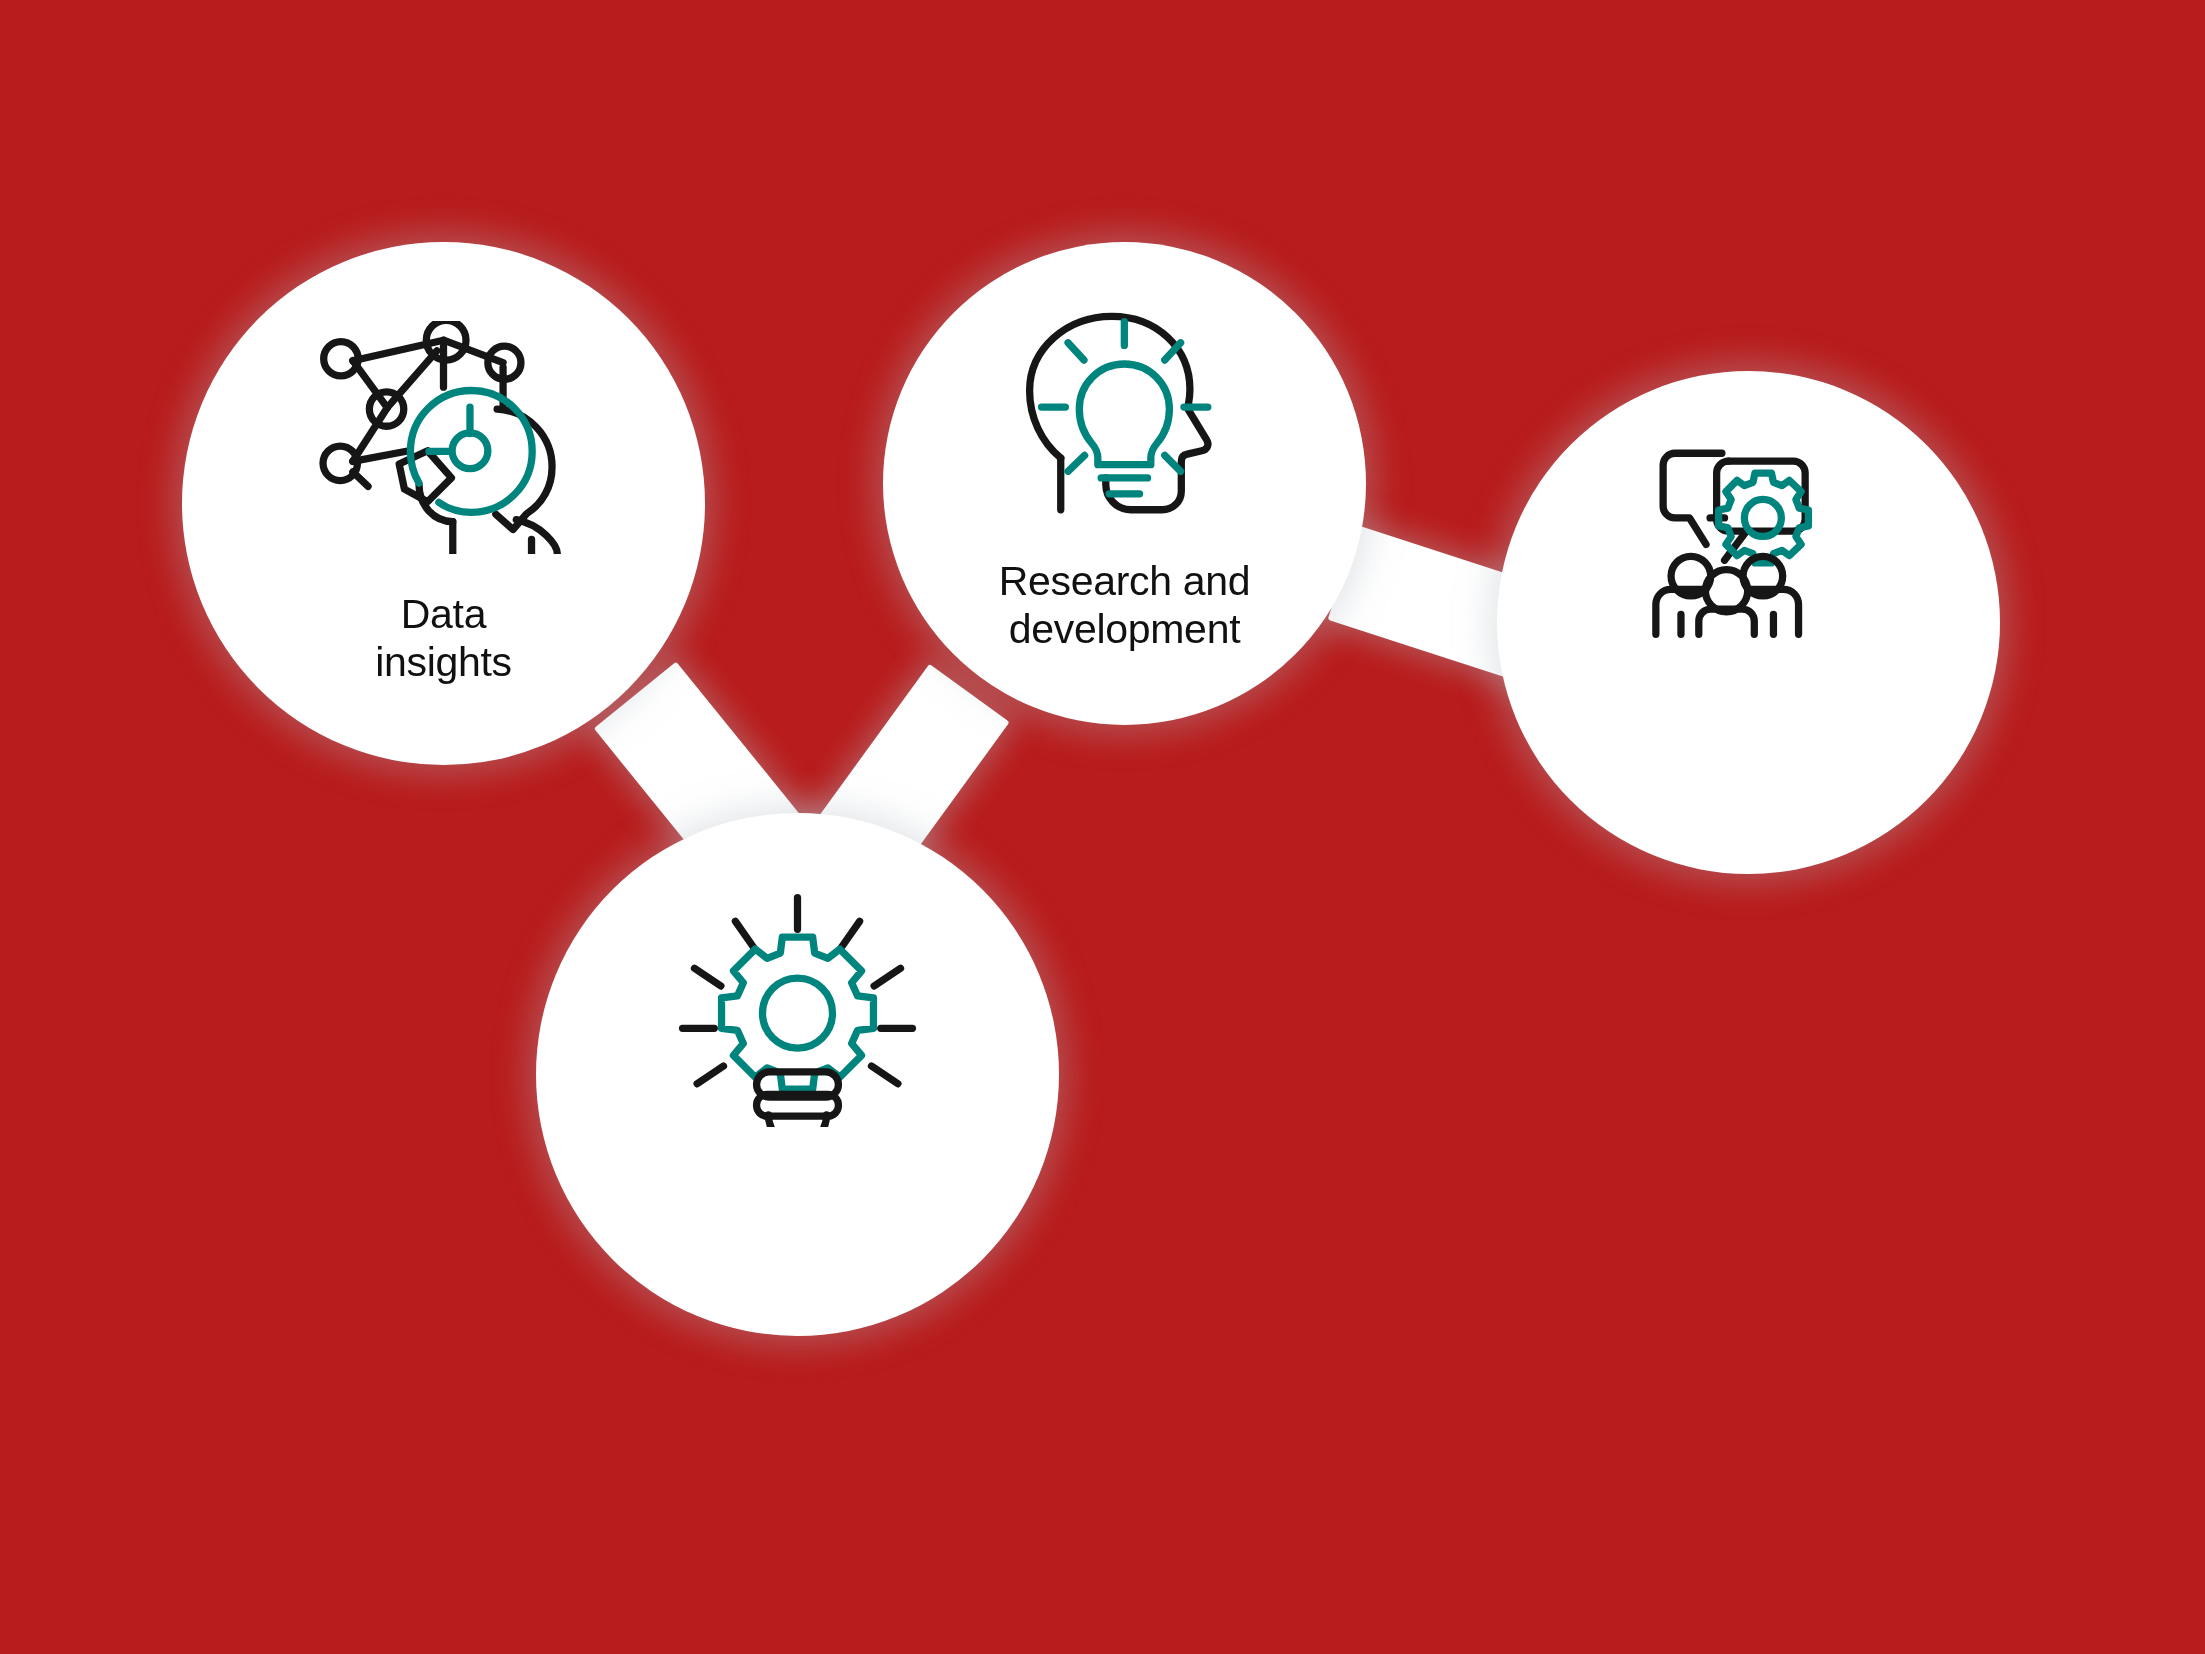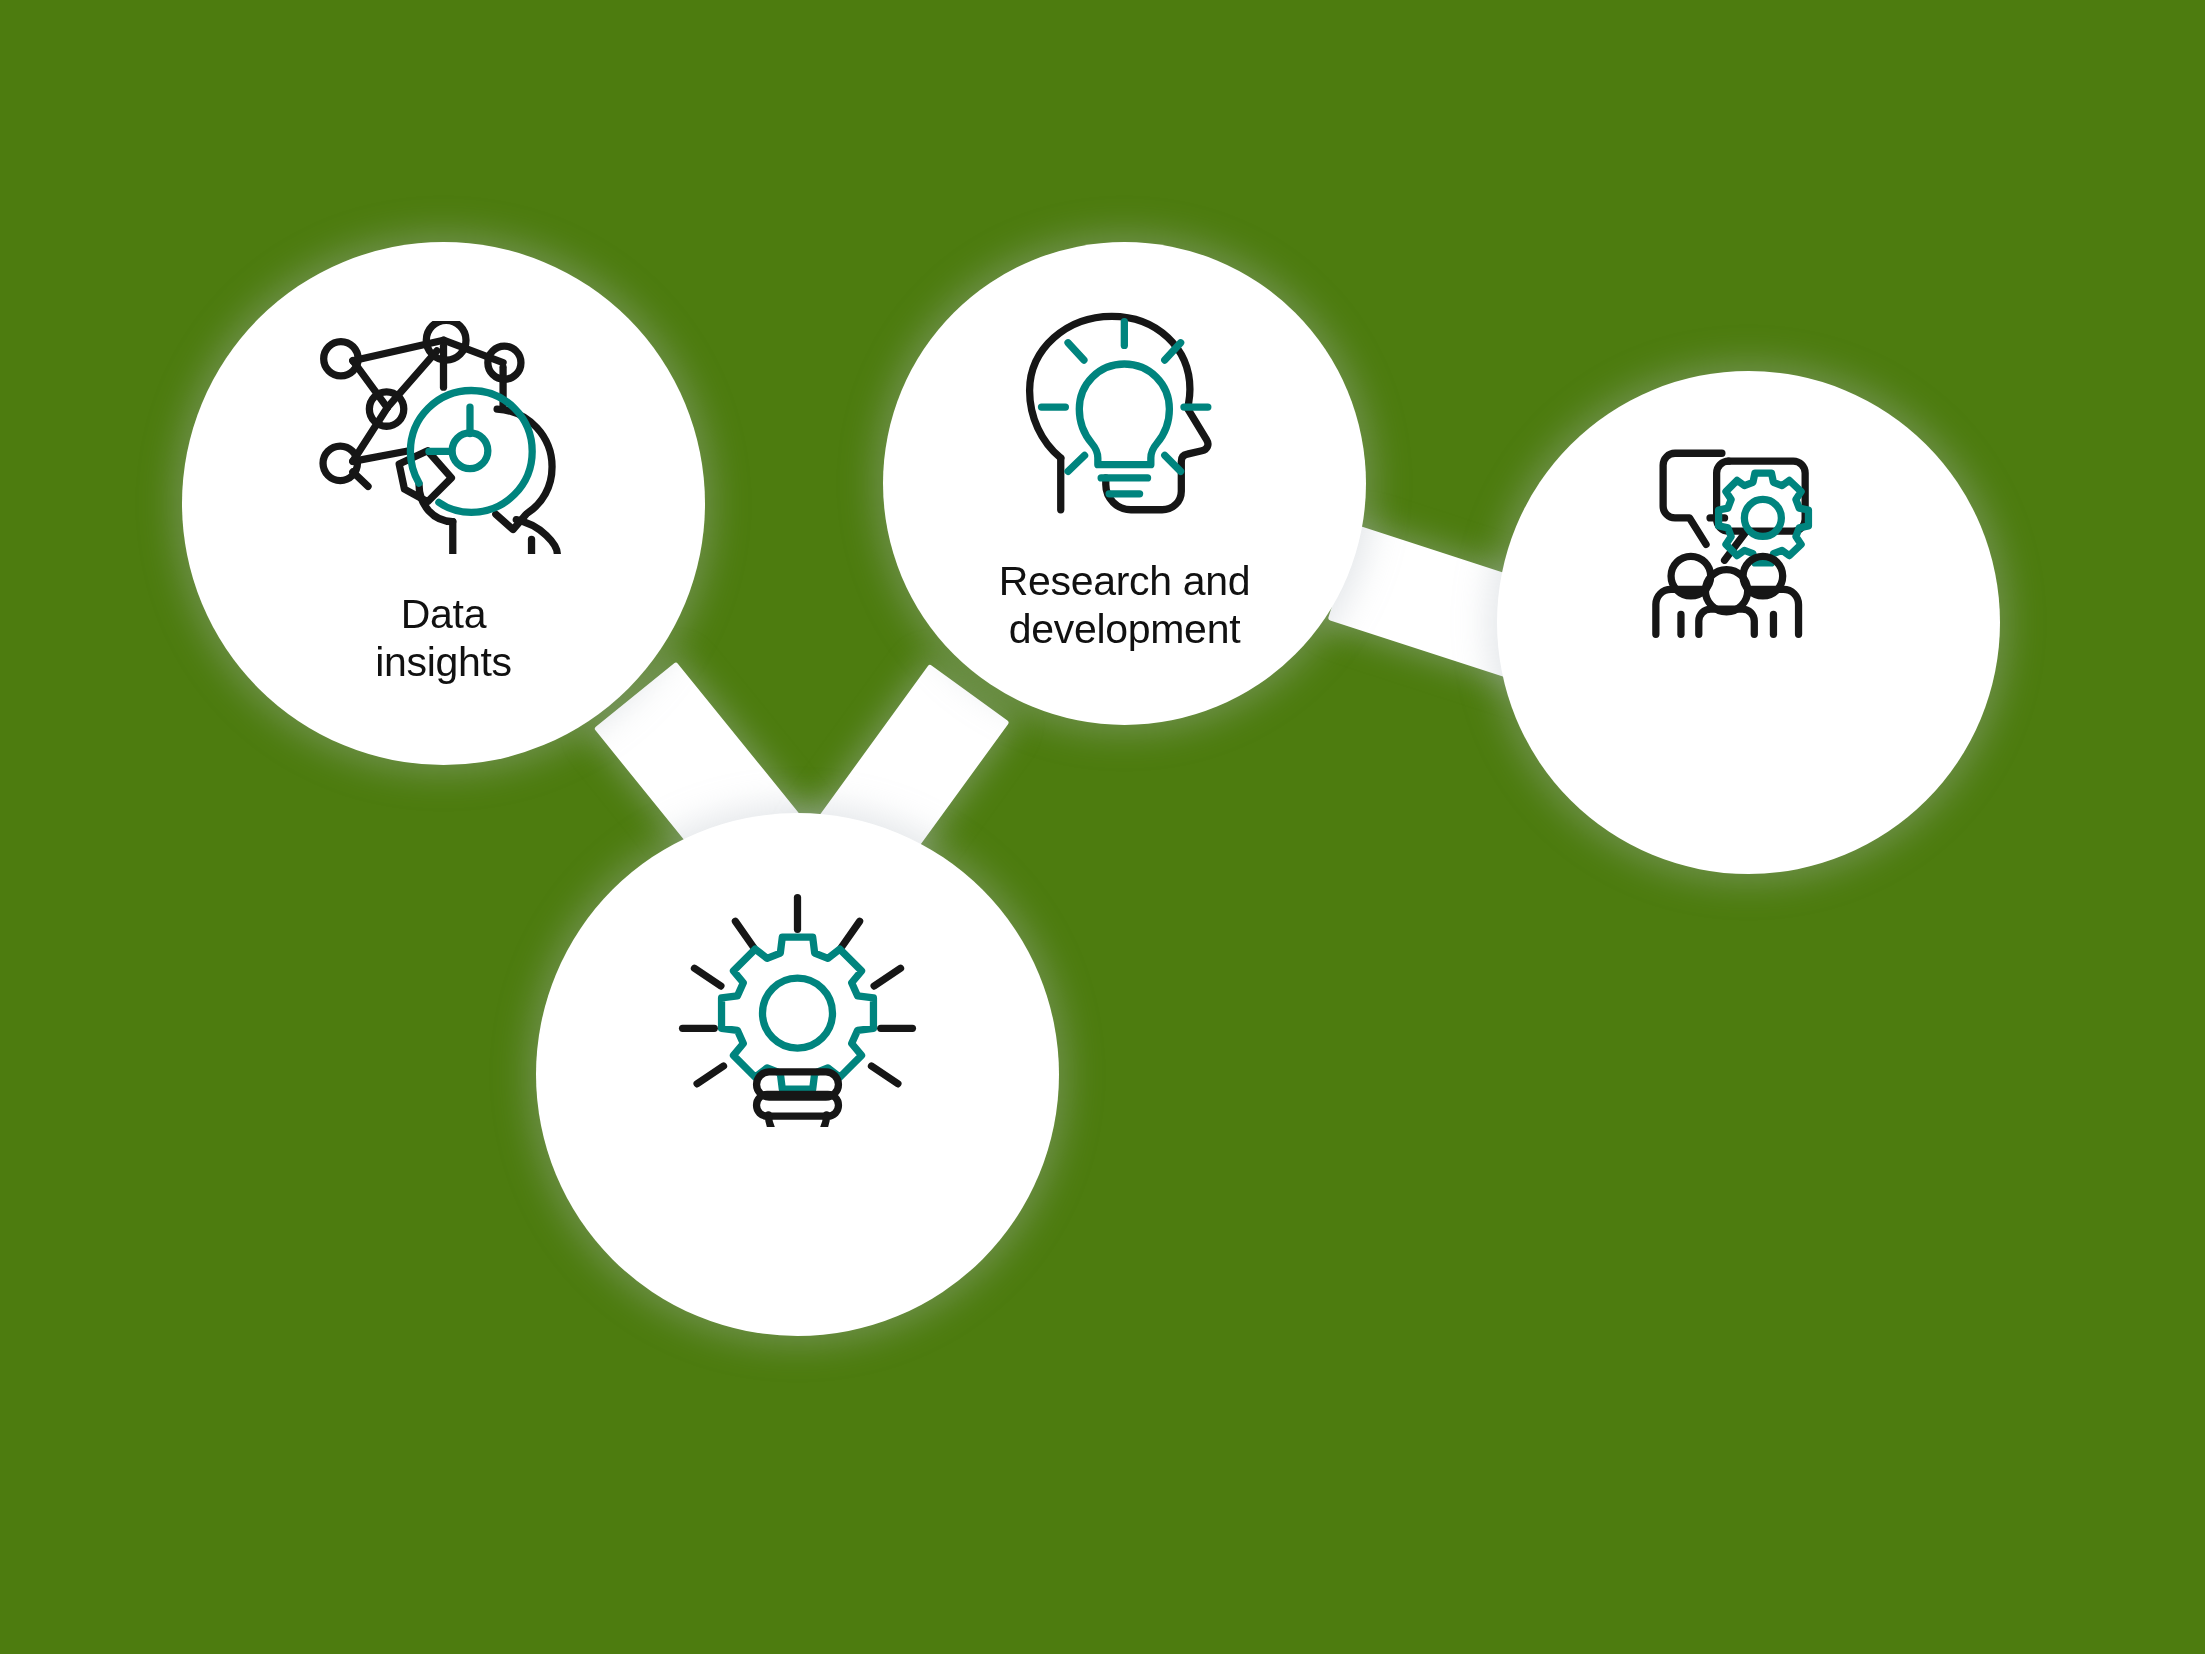--- a/index.html
+++ b/index.html
@@ -14,21 +14,21 @@
     font-family: "Liberation Sans", sans-serif;
     position: relative;
   }
 
   #stage {
     position: absolute;
     left: 0;
     top: 0;
     width: 2205px;
     height: 1654px;
-    background: #4d7c0f;
+    background: #b91c1c;
   }
 
   
   .connector {
     position: absolute;
     background: #ffffff;
     box-shadow: 0 0 30px 6.6px rgba(176,186,194,0.38);
     border-radius: 2.6px;
     z-index: 1;
   }

